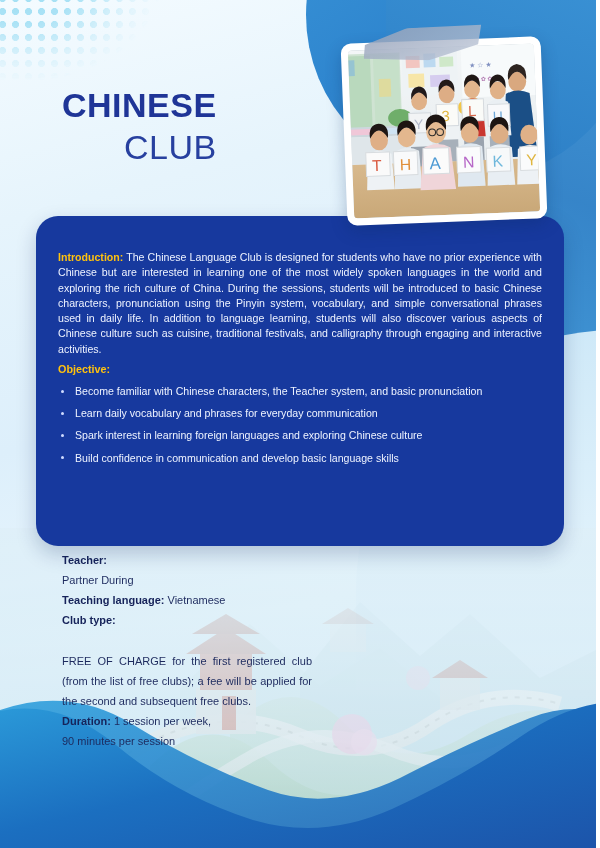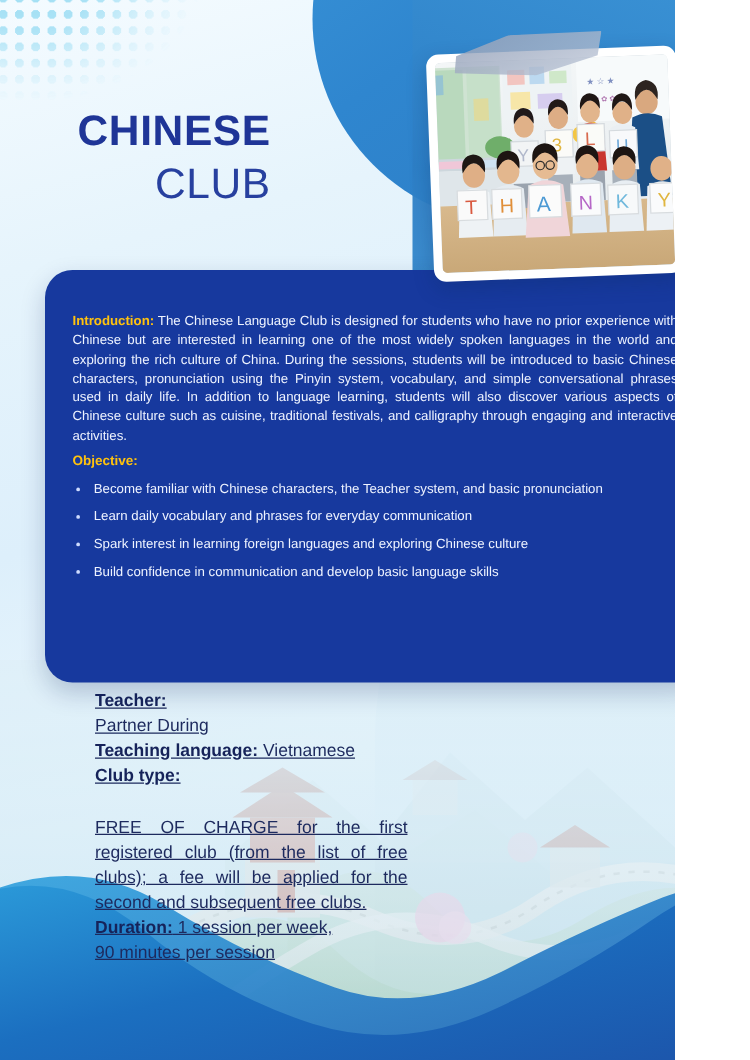--- a/index.html
+++ b/index.html
@@ -4,21 +4,21 @@
 <style>
   html,body{margin:0;padding:0;}
   body{
     width:600px;height:848px;
     font-family:"Liberation Sans", sans-serif;
     background:#ffffff;
     overflow:hidden;
   }
   #poster{
     position:relative;
-    width:540px;height:848px;
+    width:596px;height:848px;
     overflow:hidden;
     background:linear-gradient(165deg,#f4fbff 0%,#e6f4fc 22%,#ddeffb 45%,#e9f6fd 68%,#dff0fb 100%);
   }
 
   
   .halftone{
     position:absolute;left:-30px;top:-34px;width:290px;height:180px;
     background-image:radial-gradient(#8fd9f2 38%, transparent 40%);
     background-size:13px 13px;
     -webkit-mask-image:radial-gradient(ellipse 160px 120px at 18% 6%, #000 0%, rgba(0,0,0,.85) 38%, rgba(0,0,0,.25) 68%, transparent 88%);
@@ -103,22 +103,22 @@
     color:#eef3ff;font-size:10.6px;line-height:15.2px;
     padding-left:17px;position:relative;margin-bottom:7px;text-align:justify;
   }
   ul.objectives li .bullet{
     position:absolute;left:3px;top:5.5px;width:3px;height:3px;
     border-radius:50%;background:#cfdcff;
   }
 
   
   .info{
-    position:absolute;left:76px;top:550px;width:250px;z-index:7;
-    color:#1d2a5e;font-size:14px;line-height:20px;text-decoration:underline;
+    position:absolute;left:62px;top:550px;width:250px;z-index:7;
+    color:#1d2a5e;font-size:11px;line-height:20px;
   }
   .info .k{font-weight:bold;color:#16235a;}
   .info p{margin:0;}
   .info .just{text-align:justify;margin-top:21px;}
 </style>
 </head>
 <body>
 
 <div id="poster">
 

